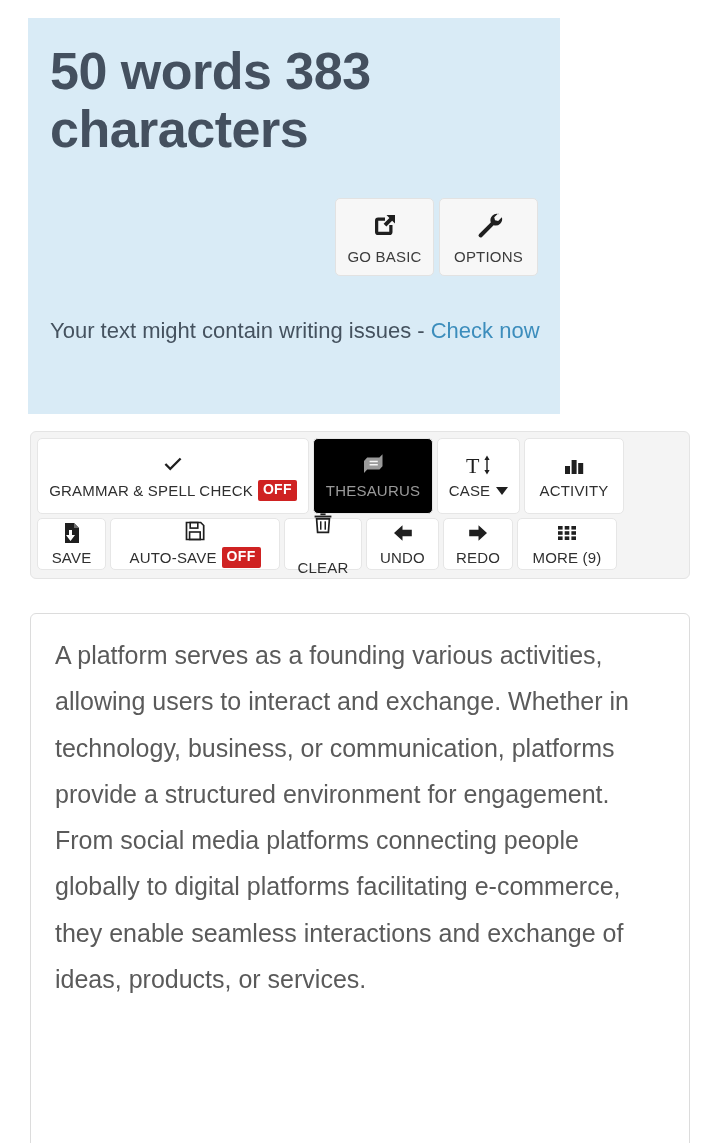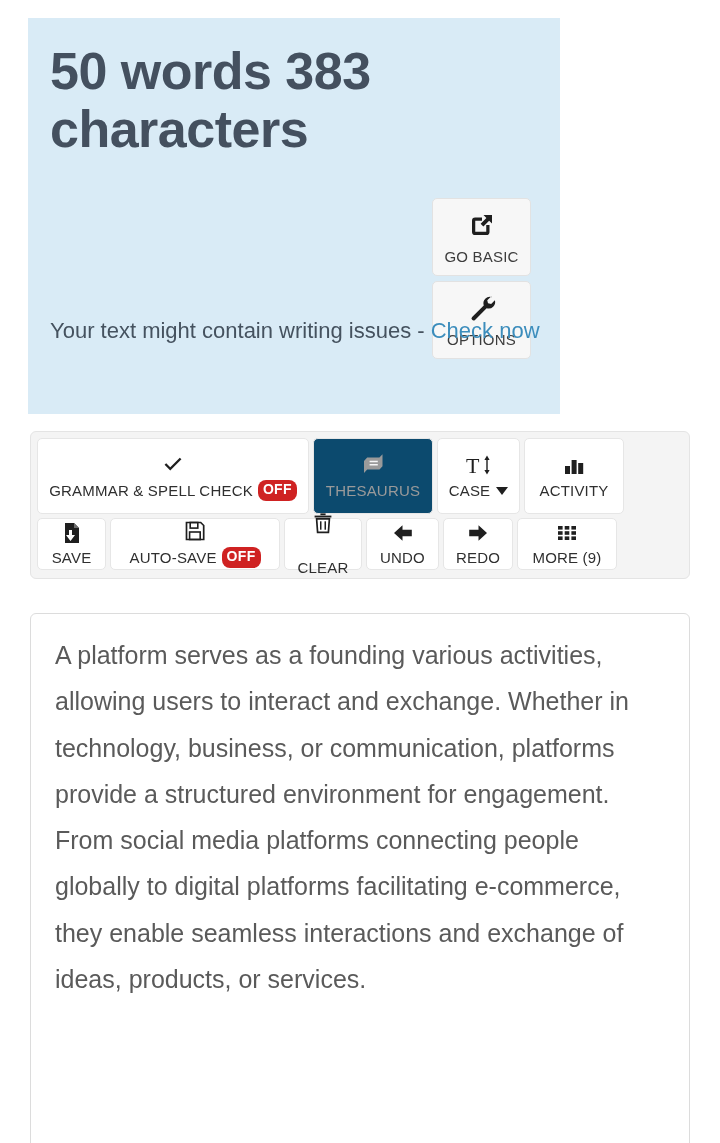--- a/index.html
+++ b/index.html
@@ -31,24 +31,23 @@
     line-height: 1.12;
     color: #44505f;
     letter-spacing: -0.5px;
     margin: 0;
     padding-top: 6px;
     max-width: 470px;
   }
 
   .header-buttons {
     position: absolute;
-    right: 29px; top: 180px;
+    right: 22px; top: 180px;
     display: flex;
     gap: 5px;
-    flex-direction: column;
   }
   .hdr-btn {
     width: 99px; height: 78px;
     background: #f7f7f7;
     border: 1px solid #e2e2e2;
     border-radius: 5px;
     display: flex;
     flex-direction: column;
     align-items: center;
     justify-content: center;
@@ -94,21 +93,21 @@
     border: 1px solid #e6e6e6;
     border-radius: 5px;
     display: flex;
     flex-direction: column;
     align-items: center;
     justify-content: center;
     cursor: pointer;
     padding: 6px 8px 7px 8px;
   }
   .tb-btn.disabled {
-    background: #0c4a6e;
+    background: #000000;
     cursor: default;
   }
   .tb-btn .tb-ico {
     height: 26px;
     display: flex;
     align-items: center;
     justify-content: center;
     margin-bottom: 4px;
   }
   .tb-btn .tb-lbl {
@@ -137,21 +136,21 @@
   .b-undo    { flex: 0 0 73px; }
   .b-redo    { flex: 0 0 70px; }
   .b-more    { flex: 0 0 100px; }
 
   .off-badge {
     background: #cf2222;
     color: #ffffff;
     font-size: 14px;
     font-weight: bold;
     padding: 1px 5px 2px 5px;
-    border-radius: 8px;
+    border-radius: 2px;
     letter-spacing: 0.3px;
     line-height: 1.25;
   }
   .caret {
     display: inline-block;
     width: 0; height: 0;
     border-left: 6px solid transparent;
     border-right: 6px solid transparent;
     border-top: 8px solid #1f1f1f;
     margin-left: 1px;

